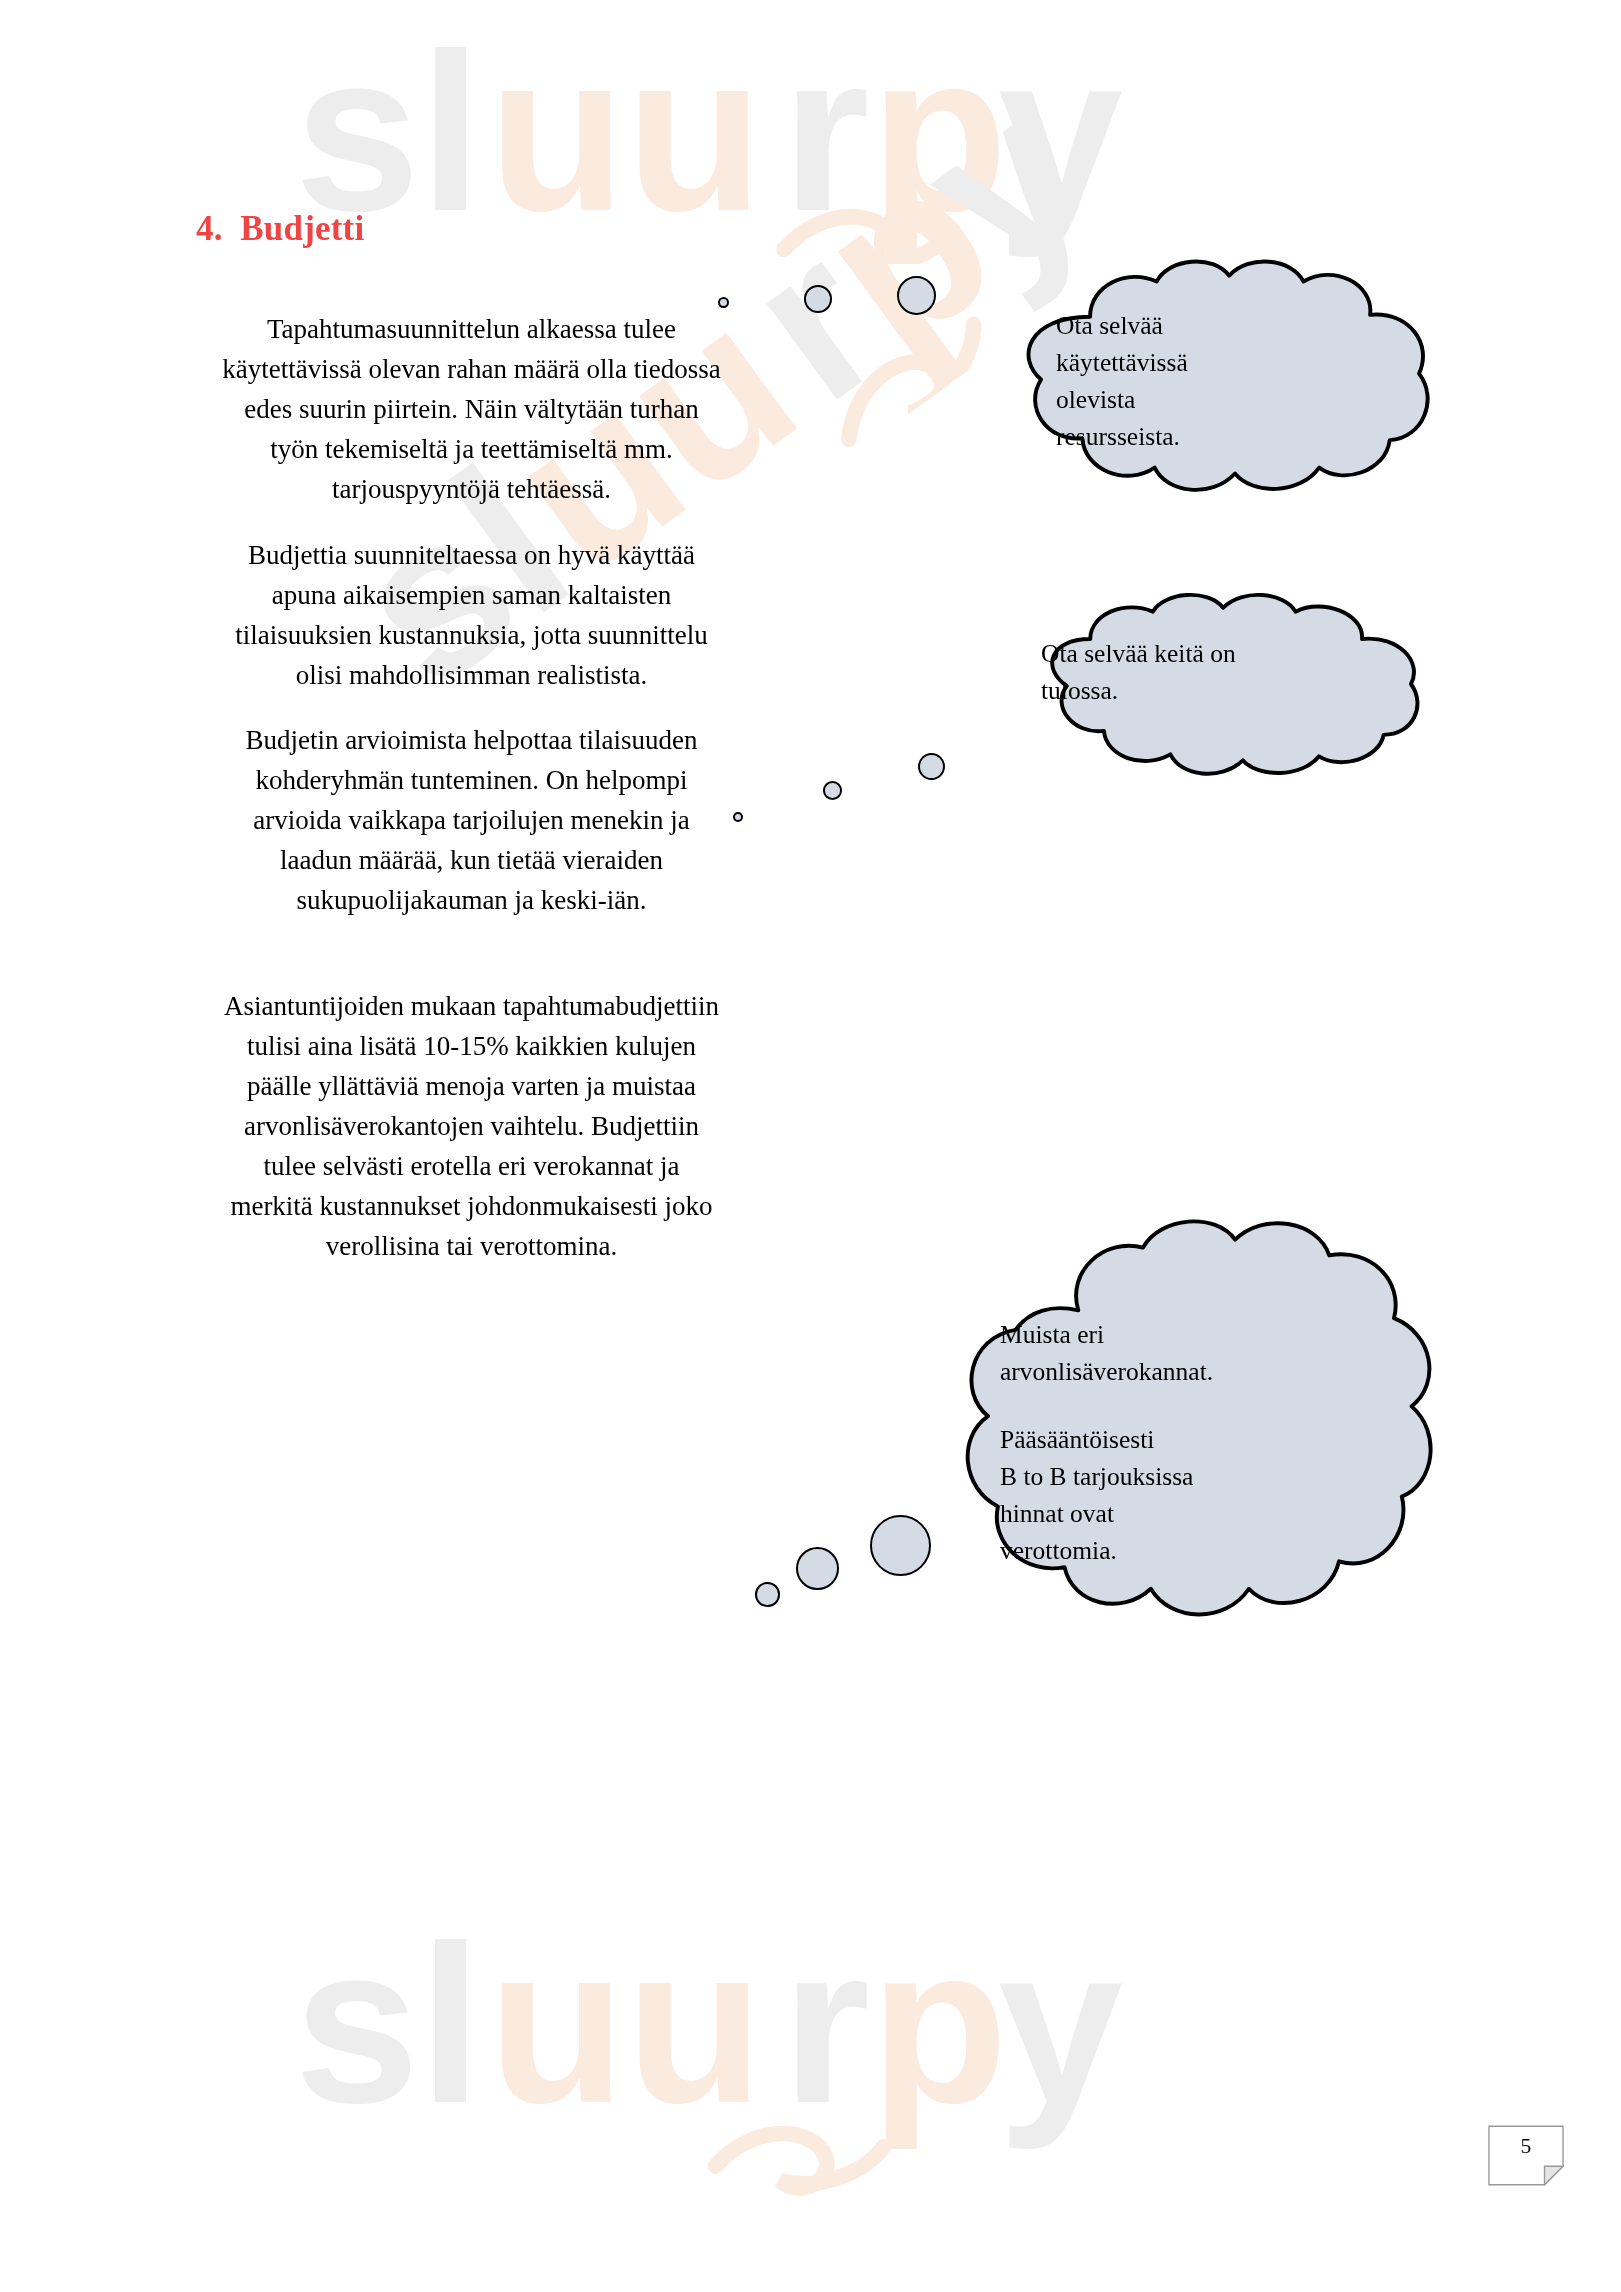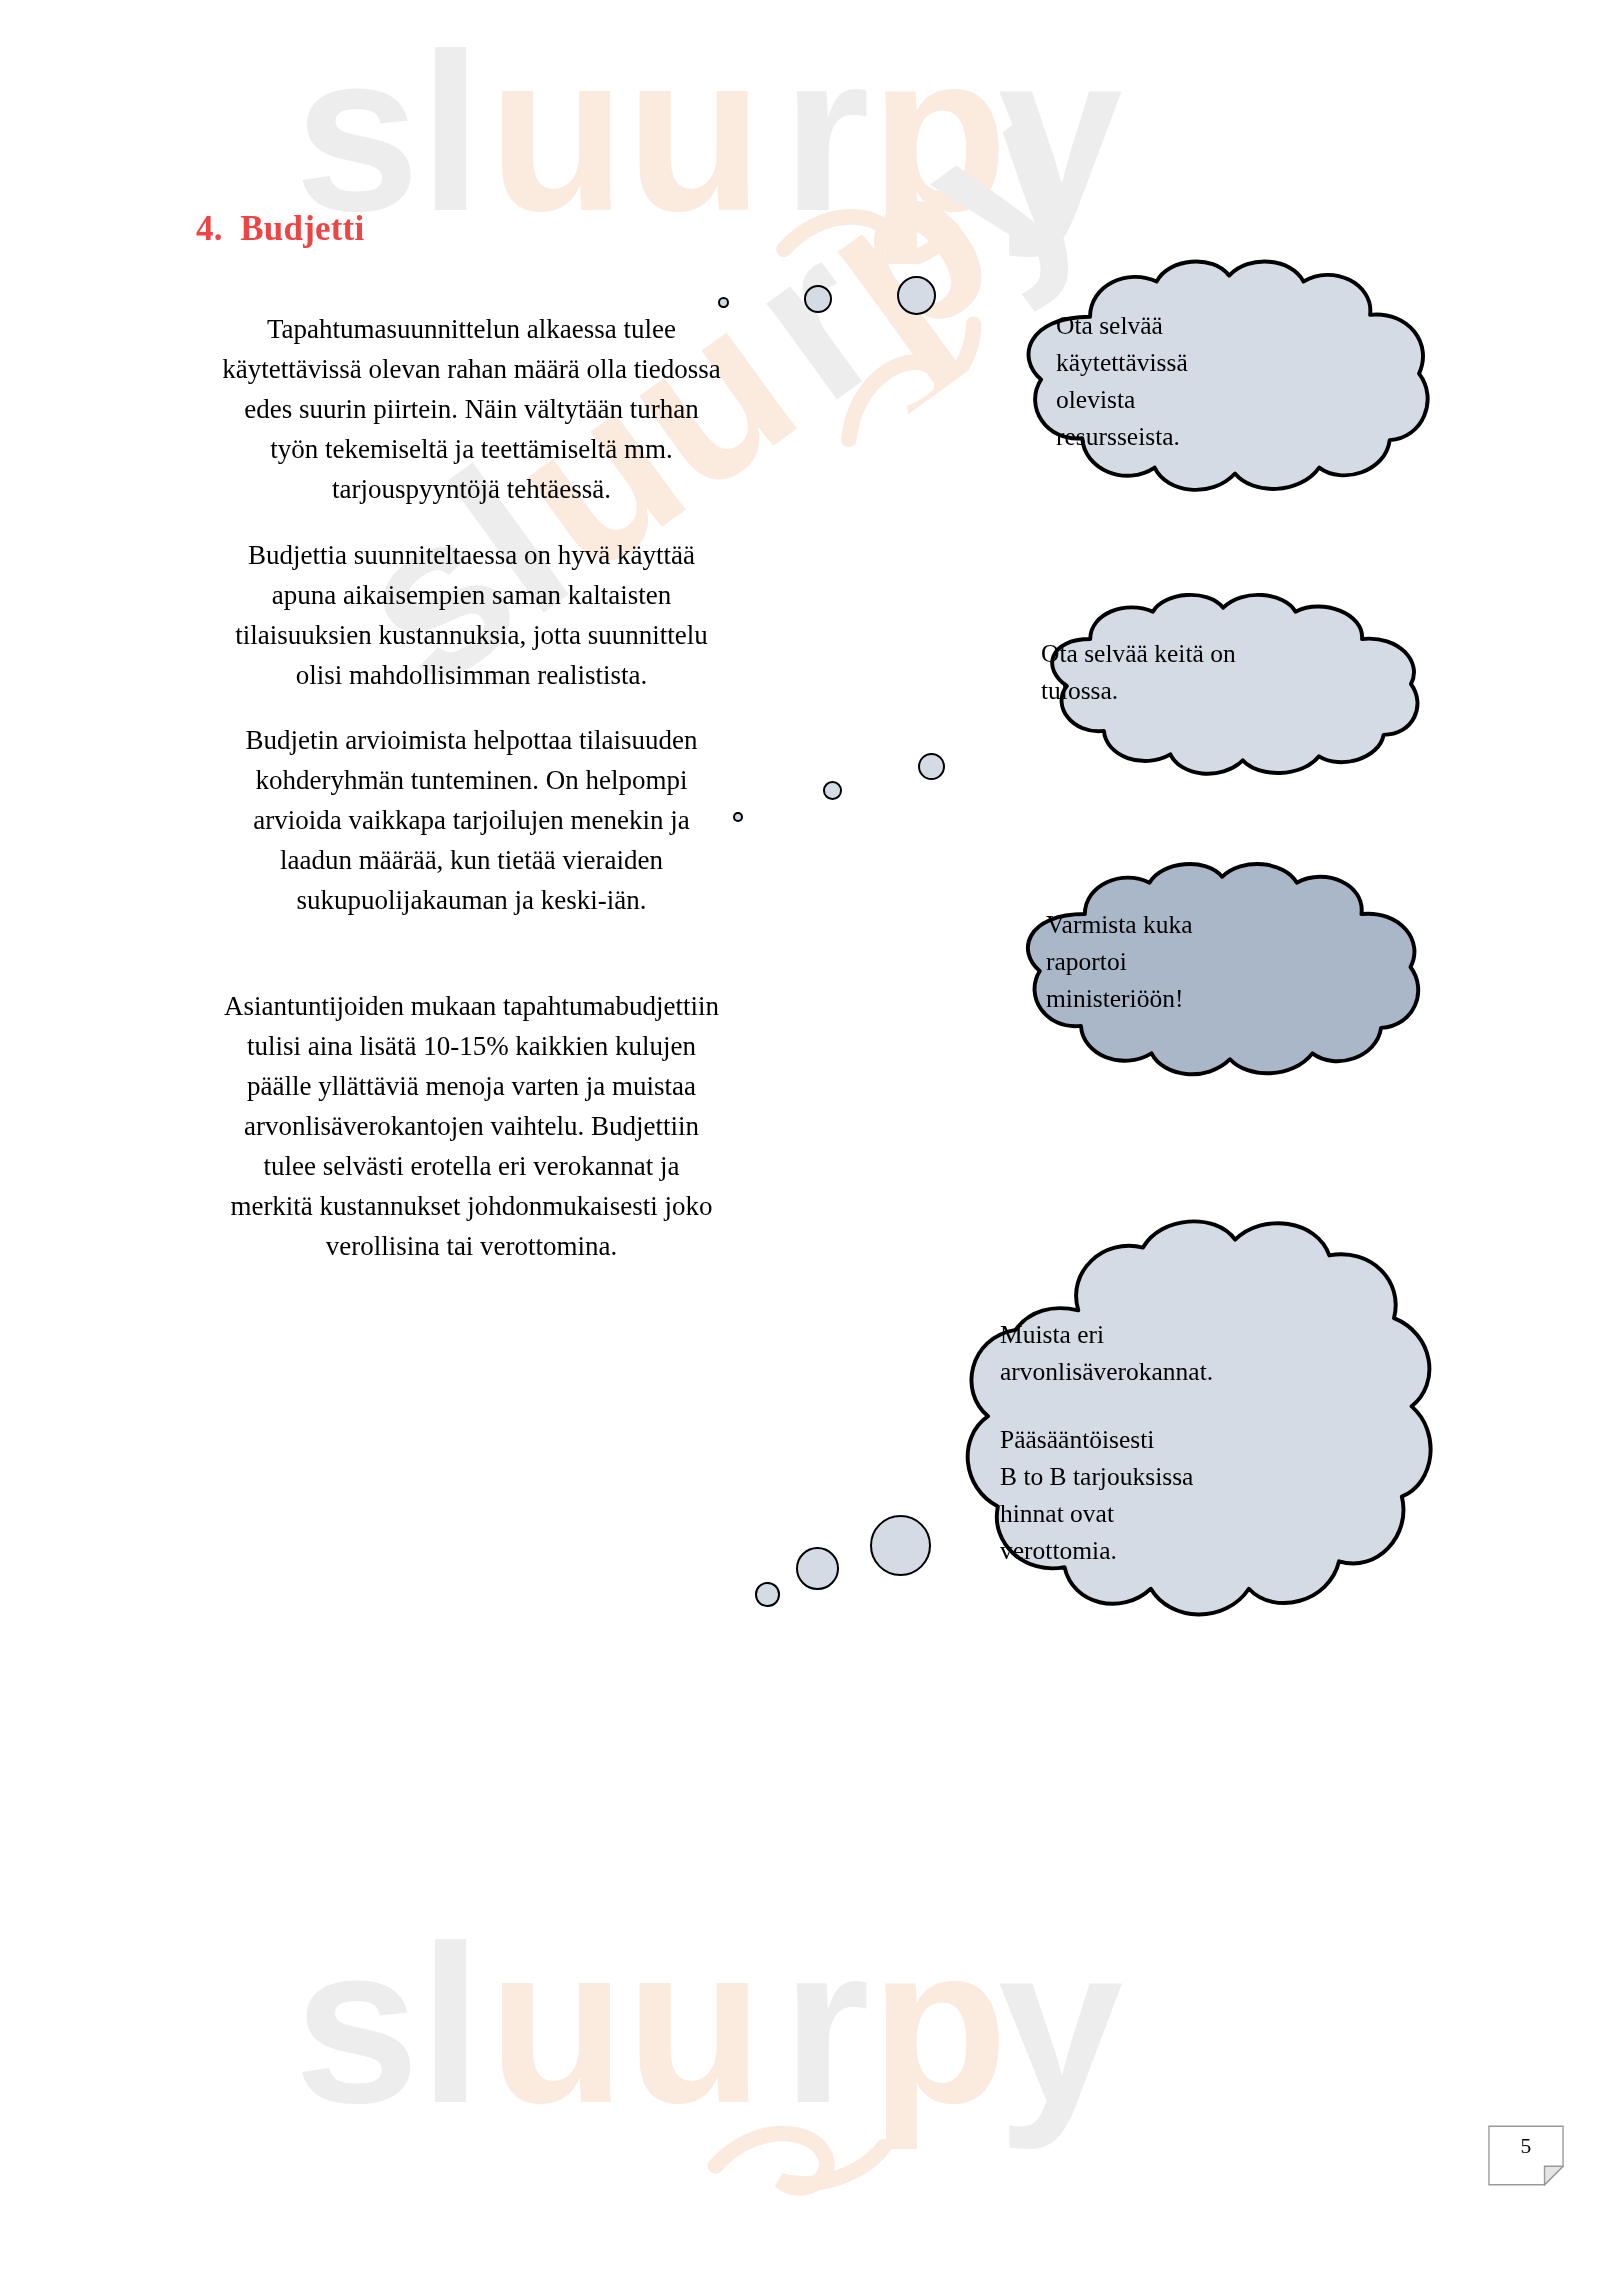--- a/index.html
+++ b/index.html
@@ -204,33 +204,20 @@
                  C246 190 204 184 194 162 C166 178 128 164 126 138
                  C94 142 72 112 88 92 C62 74 70 44 112 44 Z" fill="#d4dbe5" stroke="#000000" stroke-width="4" stroke-linejoin="round"></path>
       </svg>
       <div class="cloud-text" style="left:61px; top:39px; width:325px;">Ota selvää keitä on
 tulossa.</div>
     </div>
     <div class="bubble sm" style="left:918px; top:753px; width:27.4px; height:27.4px;"></div>
     <div class="bubble xs" style="left:823px; top:781px; width:18.6px; height:18.6px;"></div>
     <div class="bubble xs" style="left:733px; top:812px; width:9.8px; height:9.8px;"></div>
 
-    <div class="cloud-group" style="left:975px; top:863px; width:461px; height:211px;">
-      <svg width="461" height="211" viewBox="0 0 470 215">
-        <path d="M112 52 C112 22 150 6 178 20 C190 -2 236 -6 252 14
-                 C272 -6 316 -2 328 20 C358 4 398 22 394 52
-                 C434 48 458 80 444 106 C462 130 448 166 414 168
-                 C410 198 368 212 344 194 C324 220 278 220 260 200
-                 C236 224 192 218 180 194 C150 212 110 196 108 166
-                 C72 170 50 136 66 110 C42 90 52 52 112 52 Z" fill="#a9b7c9" stroke="#000000" stroke-width="4" stroke-linejoin="round"></path>
-      </svg>
-      <div class="cloud-text" style="left:71px; top:43px; width:314px;">Varmista kuka
-raportoi
-ministeriöön!</div>
-    </div>
 
     <div class="cloud-group" style="left:943px; top:1220px; width:500px; height:412px;">
       <svg width="500" height="412" viewBox="0 0 510 420">
         <path d="M138 92 C126 52 164 18 204 28 C222 -4 278 -8 298 20
                  C326 -8 382 0 394 36 C436 28 470 62 460 100
                  C500 116 508 166 478 190 C508 216 502 268 468 282
                  C478 322 442 360 404 348 C394 390 338 404 312 376
                  C288 412 232 410 212 376 C182 404 132 392 124 354
                  C84 362 48 330 56 292 C20 274 14 222 46 200
                  C16 176 26 120 74 112 C88 92 112 86 138 92 Z" fill="#d4dbe5" stroke="#000000" stroke-width="4" stroke-linejoin="round"></path>

